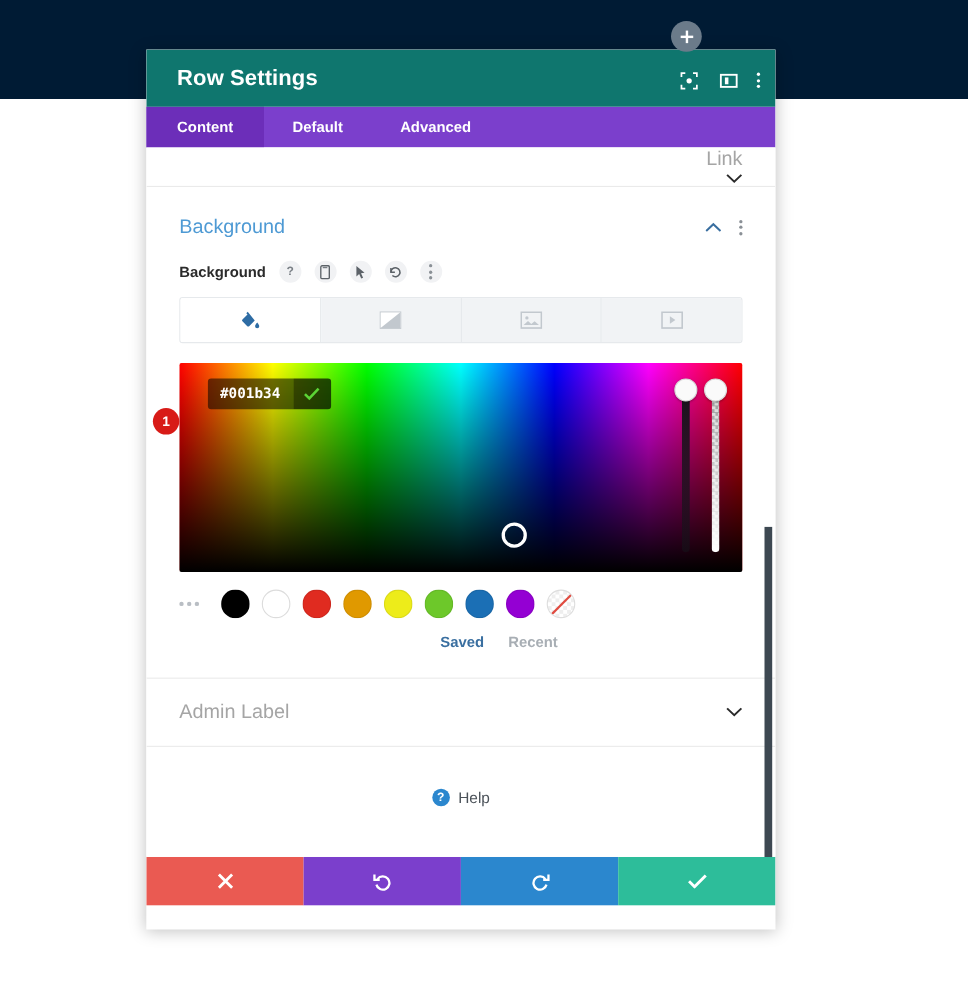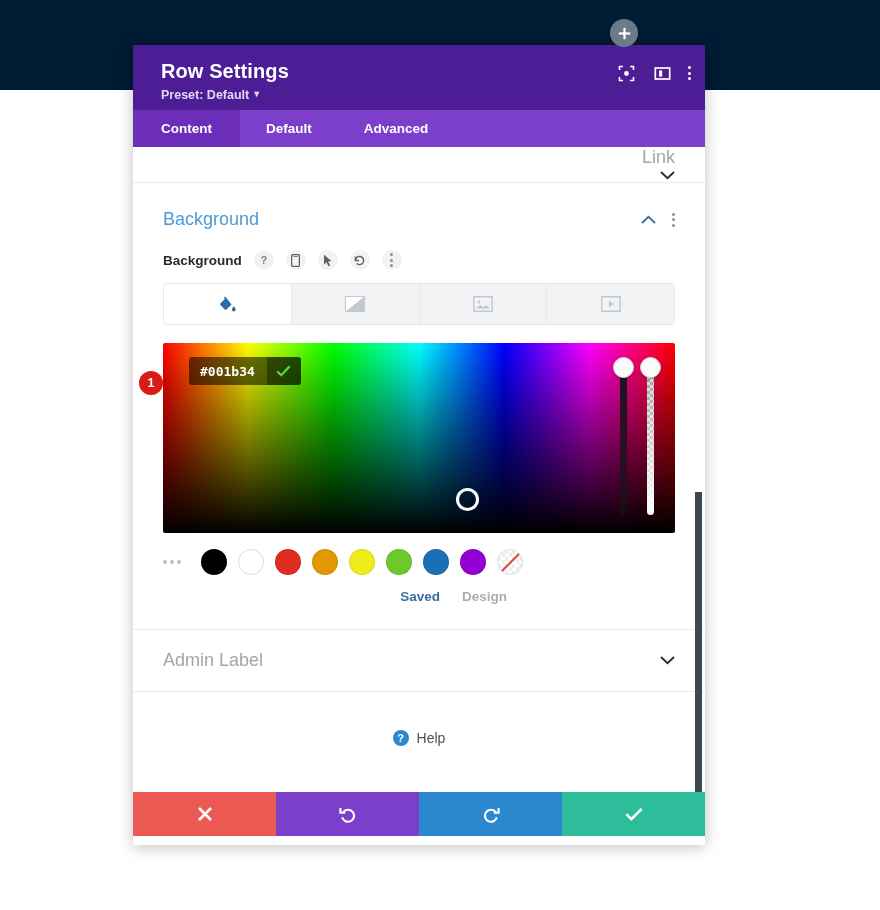--- a/index.html
+++ b/index.html
@@ -34,21 +34,21 @@
   
   .modal {
     position: absolute; left: 133px; top: 45px;
     width: 572px; height: 800px;
     background: #ffffff;
     box-shadow: 0 2px 14px rgba(0,0,0,.25);
     overflow: hidden;
     z-index: 3;
   }
   .modal-header {
-    height: 65px; background: #4c1d95;
+    height: 52px; background: #0f766e;
     padding: 13px 18px 12px 28px;
     position: relative;
   }
   .modal-title {
     color: #ffffff; font-size: 20px; font-weight: bold; line-height: 26px;
     letter-spacing: .1px;
   }
   .modal-preset {
     color: #e2d5f5; font-size: 12.5px; font-weight: bold; margin-top: 4px;
   }
@@ -269,23 +269,20 @@
     <svg width="13" height="13" viewBox="0 0 13 13">
       <rect x="5.4" y="0.8" width="2.2" height="11.4" fill="#fff"></rect>
       <rect x="0.8" y="5.4" width="11.4" height="2.2" fill="#fff"></rect>
     </svg>
   </div>
 
   <div class="modal">
 
     <div class="modal-header">
       <div class="modal-title">Row Settings</div>
-      <div class="modal-preset">
-        <span>Preset: Default</span><span class="caret-sm">▼</span>
-      </div>
 
       <div class="header-icons">
         <div class="hicon">
           <svg width="17" height="17" viewBox="0 0 17 17">
             <g fill="none" stroke="#fff" stroke-width="1.6">
               <path d="M1.5 5V1.5H5"></path>
                 <path d="M12 1.5h3.5V5"></path>
               <path d="M15.5 12v3.5H12"></path>
                 <path d="M5 15.5H1.5V12"></path>
             </g>
@@ -445,21 +442,21 @@
           <span class="swatch" style="background:#e09900"></span>
           <span class="swatch" style="background:#edec1a"></span>
           <span class="swatch" style="background:#6dc82a"></span>
           <span class="swatch" style="background:#1b6fb5"></span>
           <span class="swatch" style="background:#9400d3"></span>
           <span class="swatch none"></span>
         </div>
 
         <div class="saved-recent">
           <span class="sr-link active">Saved</span>
-          <span class="sr-link inactive">Design</span>
+          <span class="sr-link inactive">Recent</span>
         </div>
 
         <div class="section-sep"></div>
       </div>
 
       <div class="acc-row" style="height:62px">
         <span class="acc-title">Admin Label</span>
         <span class="chev">
           <svg width="15" height="9" viewBox="0 0 15 9">
               <path d="M1 1l6.5 6.2L14 1" fill="none" stroke="#2b2b2b" stroke-width="1.8"></path>

